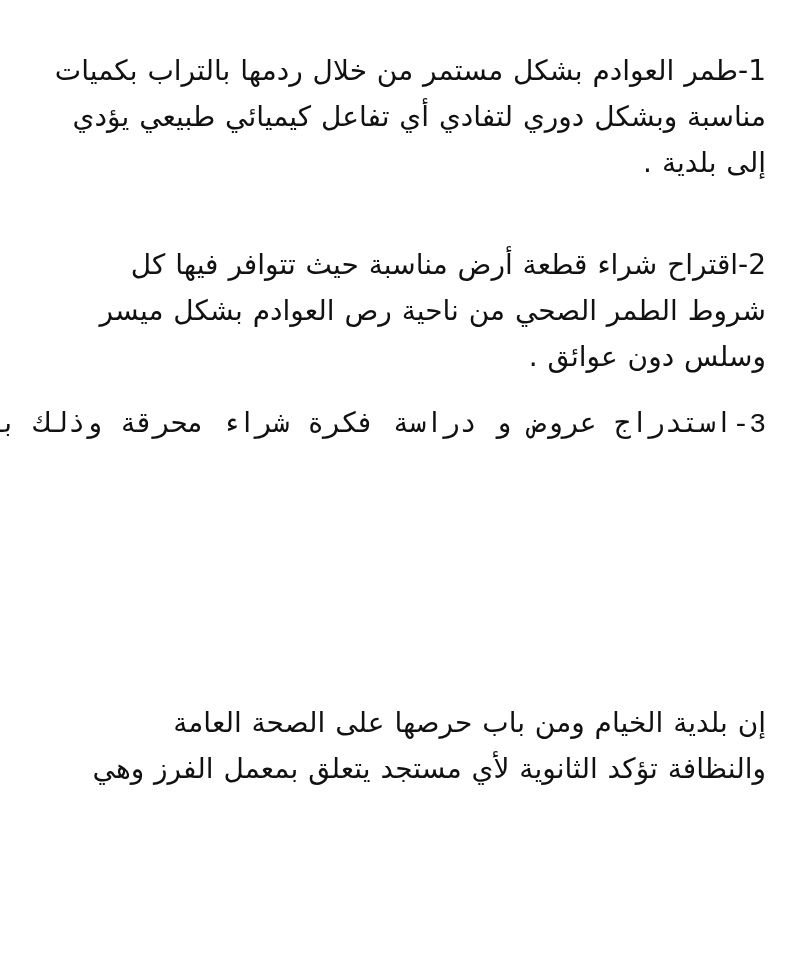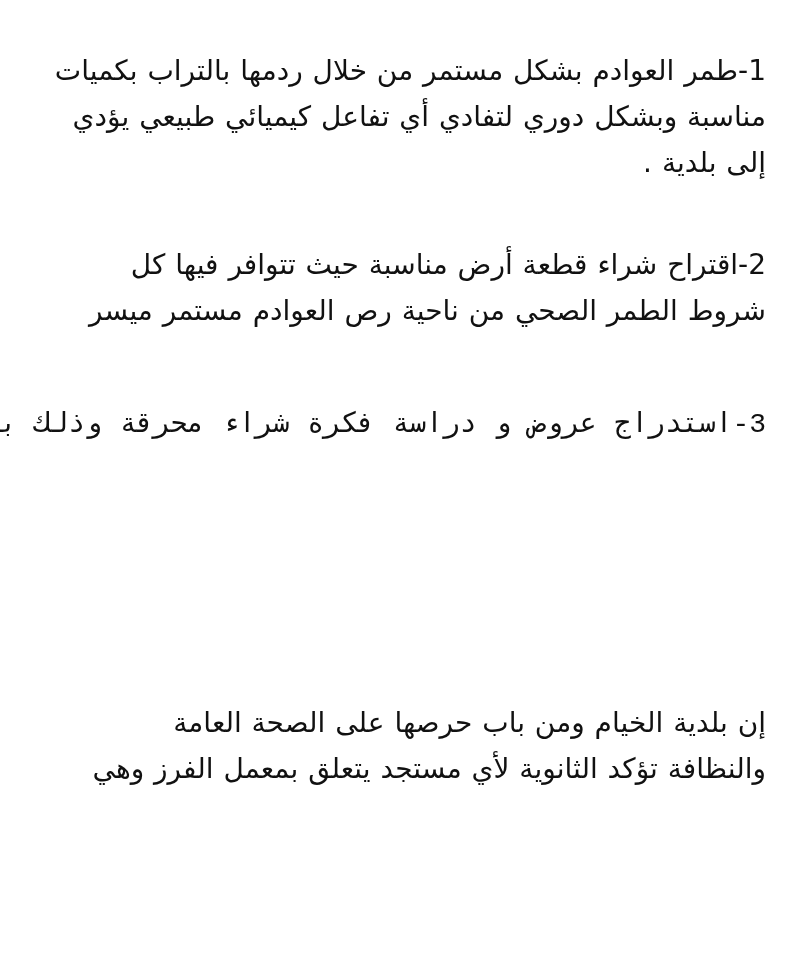--- a/index.html
+++ b/index.html
@@ -50,21 +50,22 @@
 <div class="page">
 
   <p class="para" id="p1">
     <span class="line">1-طمر العوادم بشكل مستمر من خلال ردمها بالتراب بكميات</span>
     <span class="line">مناسبة وبشكل دوري لتفادي أي تفاعل كيميائي طبيعي يؤدي</span>
     <span class="line">إلى بلدية .</span>
   </p>
 
   <p class="para" id="p2">
     <span class="line">2-اقتراح شراء قطعة أرض مناسبة حيث تتوافر فيها كل</span>
-    <span class="line">شروط الطمر الصحي من ناحية رص العوادم مستمر ميسر</span>
+    <span class="line">شروط الطمر الصحي من ناحية رص العوادم بشكل ميسر</span>
+    <span class="line">وسلس دون عوائق .</span>
   </p>
 
   <p class="para" id="p3">
     <span class="line">3-استدراج عروض و دراسة فكرة شراء محرقة وذلك بعد</span>
   </p>
 
   <p class="para" id="p4">
     <span class="line">إن بلدية الخيام ومن باب حرصها على الصحة العامة</span>
     <span class="line">والنظافة تؤكد الثانوية لأي مستجد يتعلق بمعمل الفرز وهي</span>
   </p>

